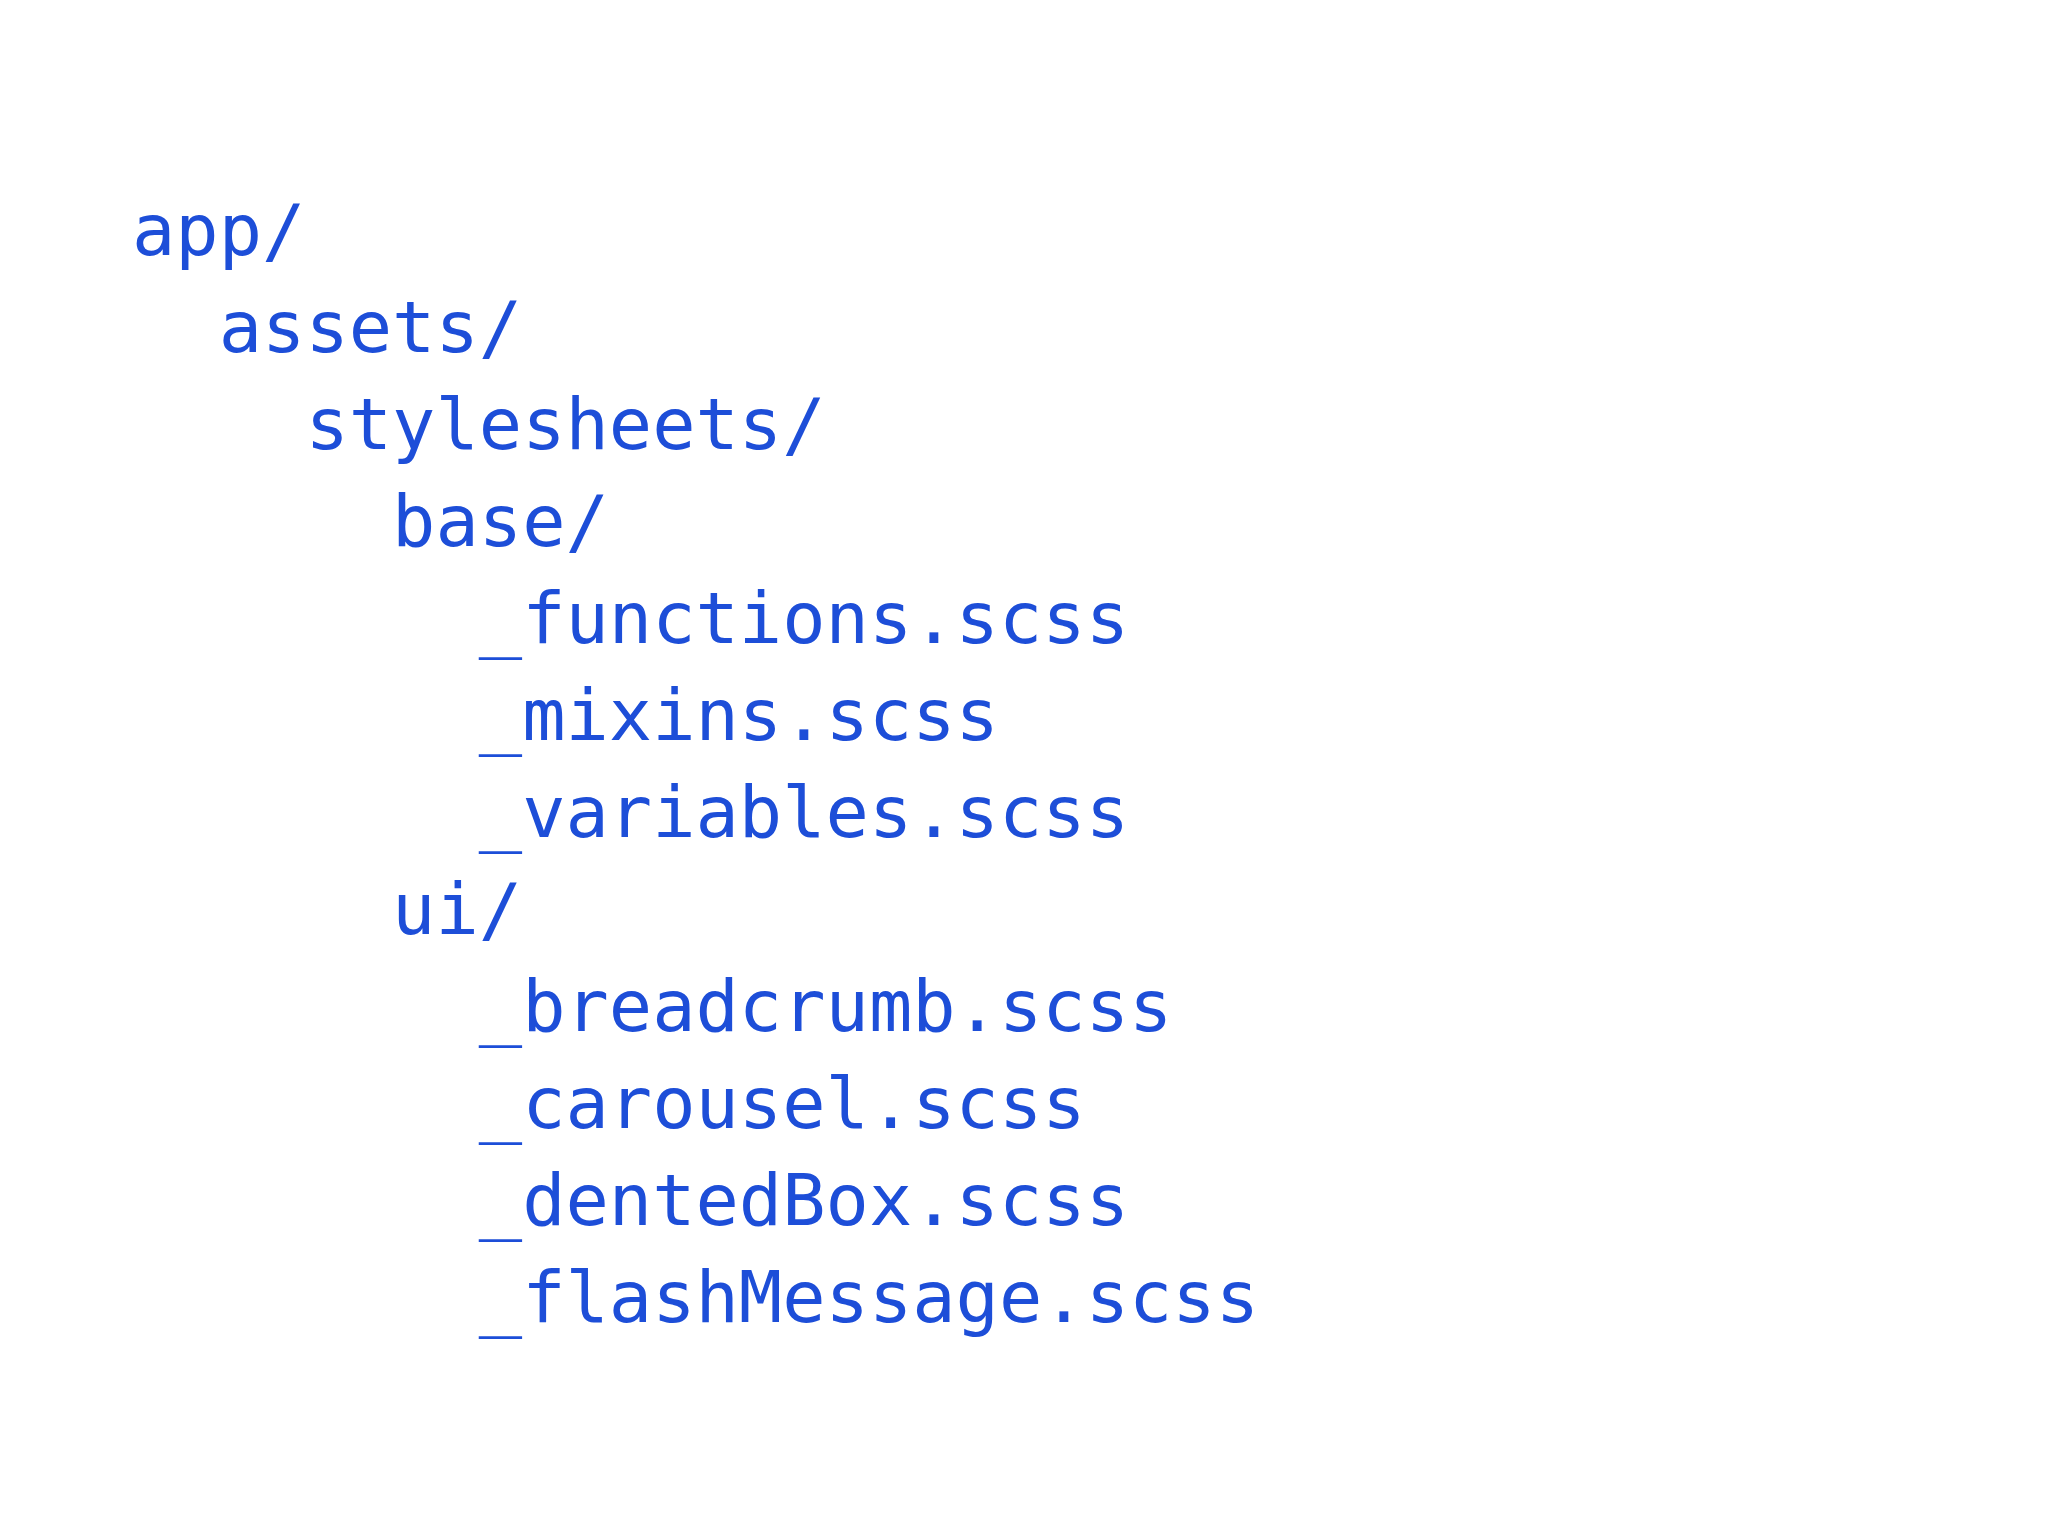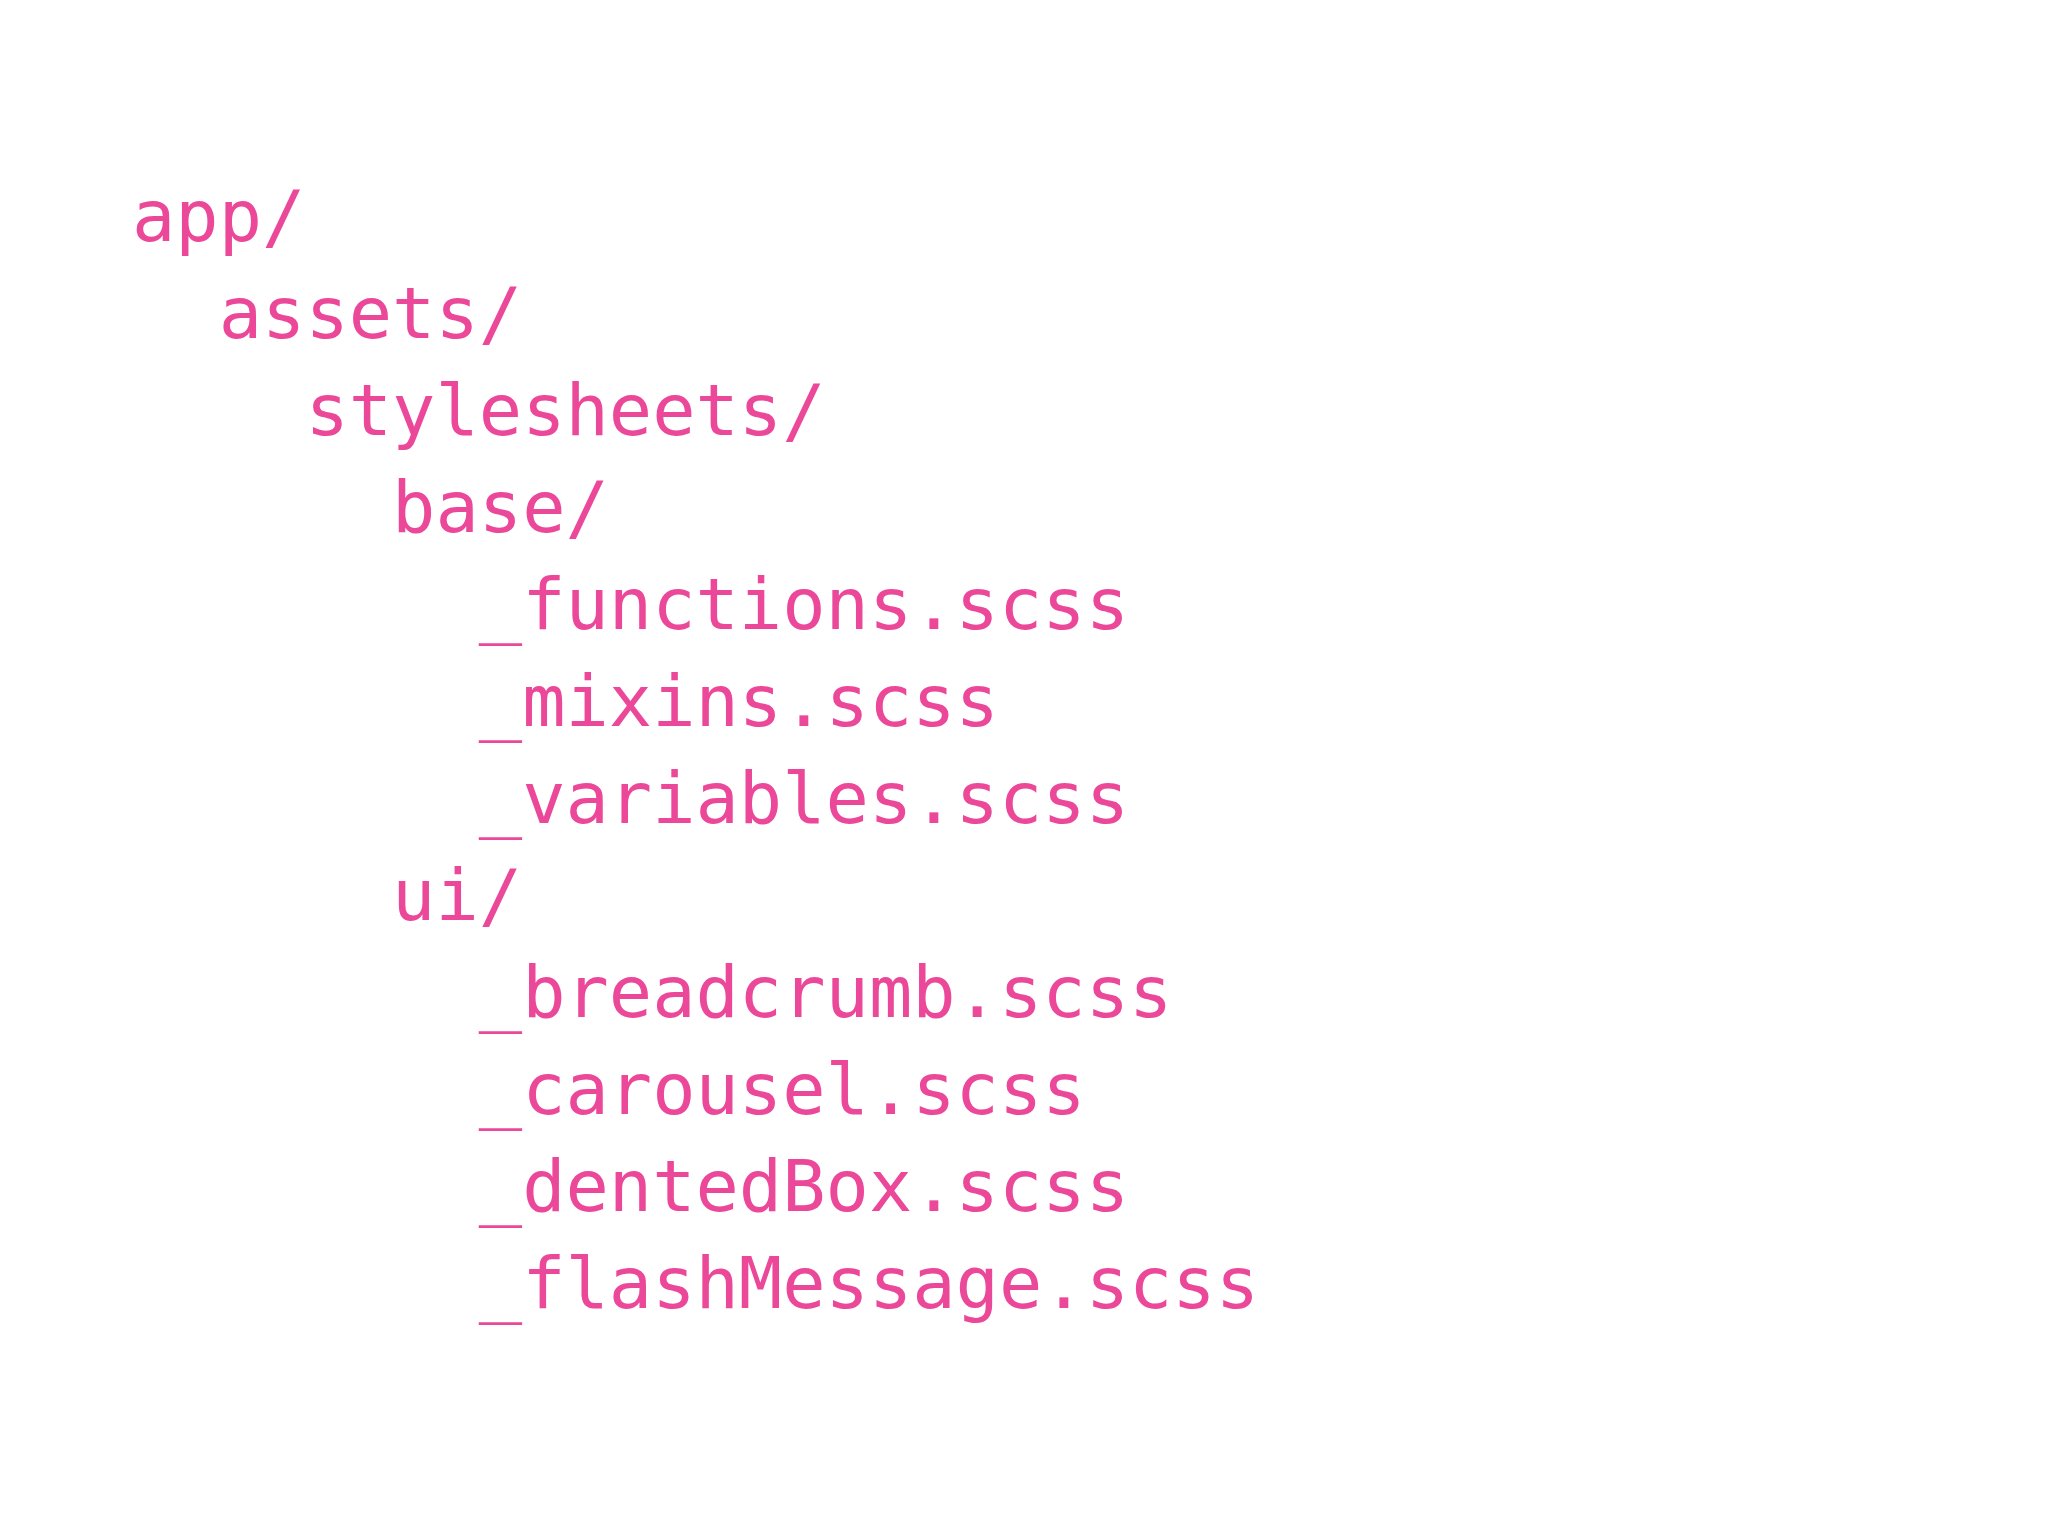--- a/index.html
+++ b/index.html
@@ -14,26 +14,26 @@
     overflow: hidden;
   }
   .slide {
     position: absolute;
     inset: 0;
     background: #ffffff;
   }
   .file-tree {
     position: absolute;
     left: 132px;
-    top: 168px;
+    top: 182px;
     font-family: "DejaVu Sans Mono", "Liberation Mono", monospace;
     font-size: 72px;
     line-height: 97px;
     font-weight: 400;
-    color: #ec4899;
+    color: #1d4ed8;
     white-space: pre;
     letter-spacing: 0;
   }
   .tree-line {
     white-space: pre;
   }
 </style>
 </head>
 <body>
 

